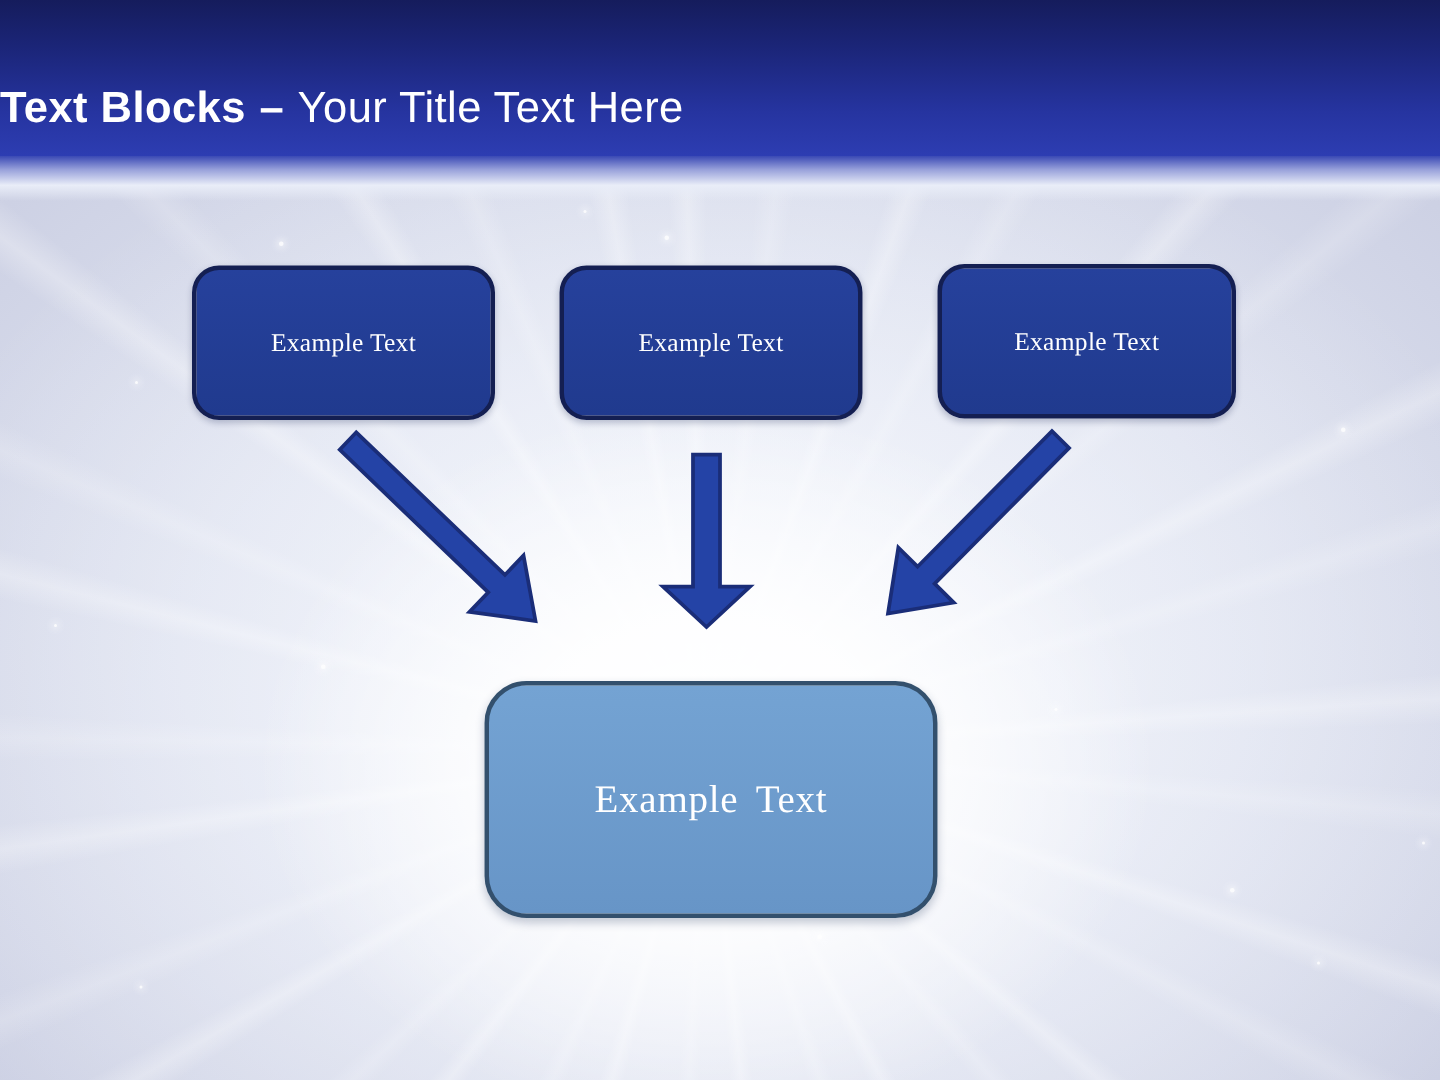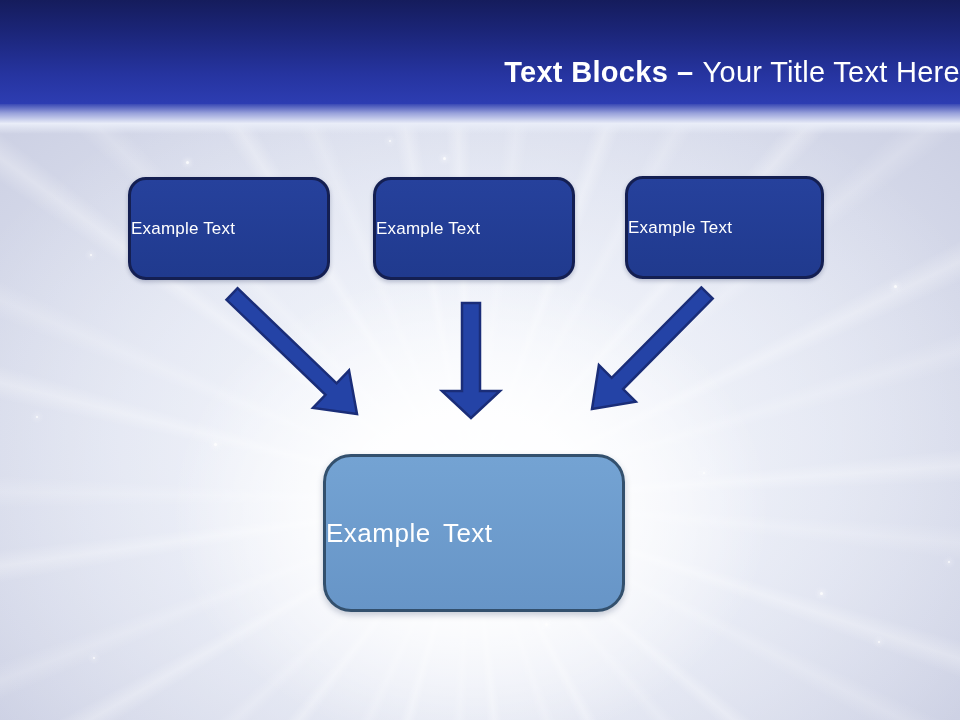--- a/index.html
+++ b/index.html
@@ -40,32 +40,32 @@
     position:absolute;left:0;top:0;width:960px;height:104px;
     background:linear-gradient(180deg,#151c5c 0%,#1b2578 30%,#2634a0 72%,#2d3db2 100%);
   }
   .header-fade{
     position:absolute;left:0;top:104px;width:960px;height:30px;
     background:linear-gradient(180deg,
       #3a49b4 0%, #97a0da 30%, #e9edf8 65%, rgba(233,237,248,0) 100%);
   }
   .title{
     position:absolute;left:0;top:56px;width:960px;margin:0;
-    text-align:right;color:#fff;font-size:29px;font-weight:400;
+    text-align:left;color:#fff;font-size:29px;font-weight:400;
     letter-spacing:.3px;
   }
   .t-bold{font-weight:700;}
   .t-sep{font-weight:700;margin:0 9px;}
   
   .arrows{position:absolute;inset:0;pointer-events:none;}
   .arrows polygon{fill:#2443a6;stroke:#1a2d78;stroke-width:2.5;stroke-linejoin:miter;}
   
   .block{
-    position:absolute;display:flex;align-items:center;
-    color:#fff;text-align:center;box-sizing:border-box;
+    position:absolute;display:flex;align-items:center;justify-content:center;
+    color:#fff;text-align:center;box-sizing:border-box;font-family:Liberation Serif, serif;
   }
   .src{
     width:202px;height:103px;top:177px;border-radius:18px;
     background:linear-gradient(180deg,#26419c 0%,#203a8e 100%);
     border:3px solid #141f52;font-size:17px;letter-spacing:.2px;
     box-shadow:0 2px 4px rgba(20,30,80,.25);
   }
   .b1{left:128px;}
   .b2{left:373px;}
   .b3{left:625px;width:199px;top:176px;}

